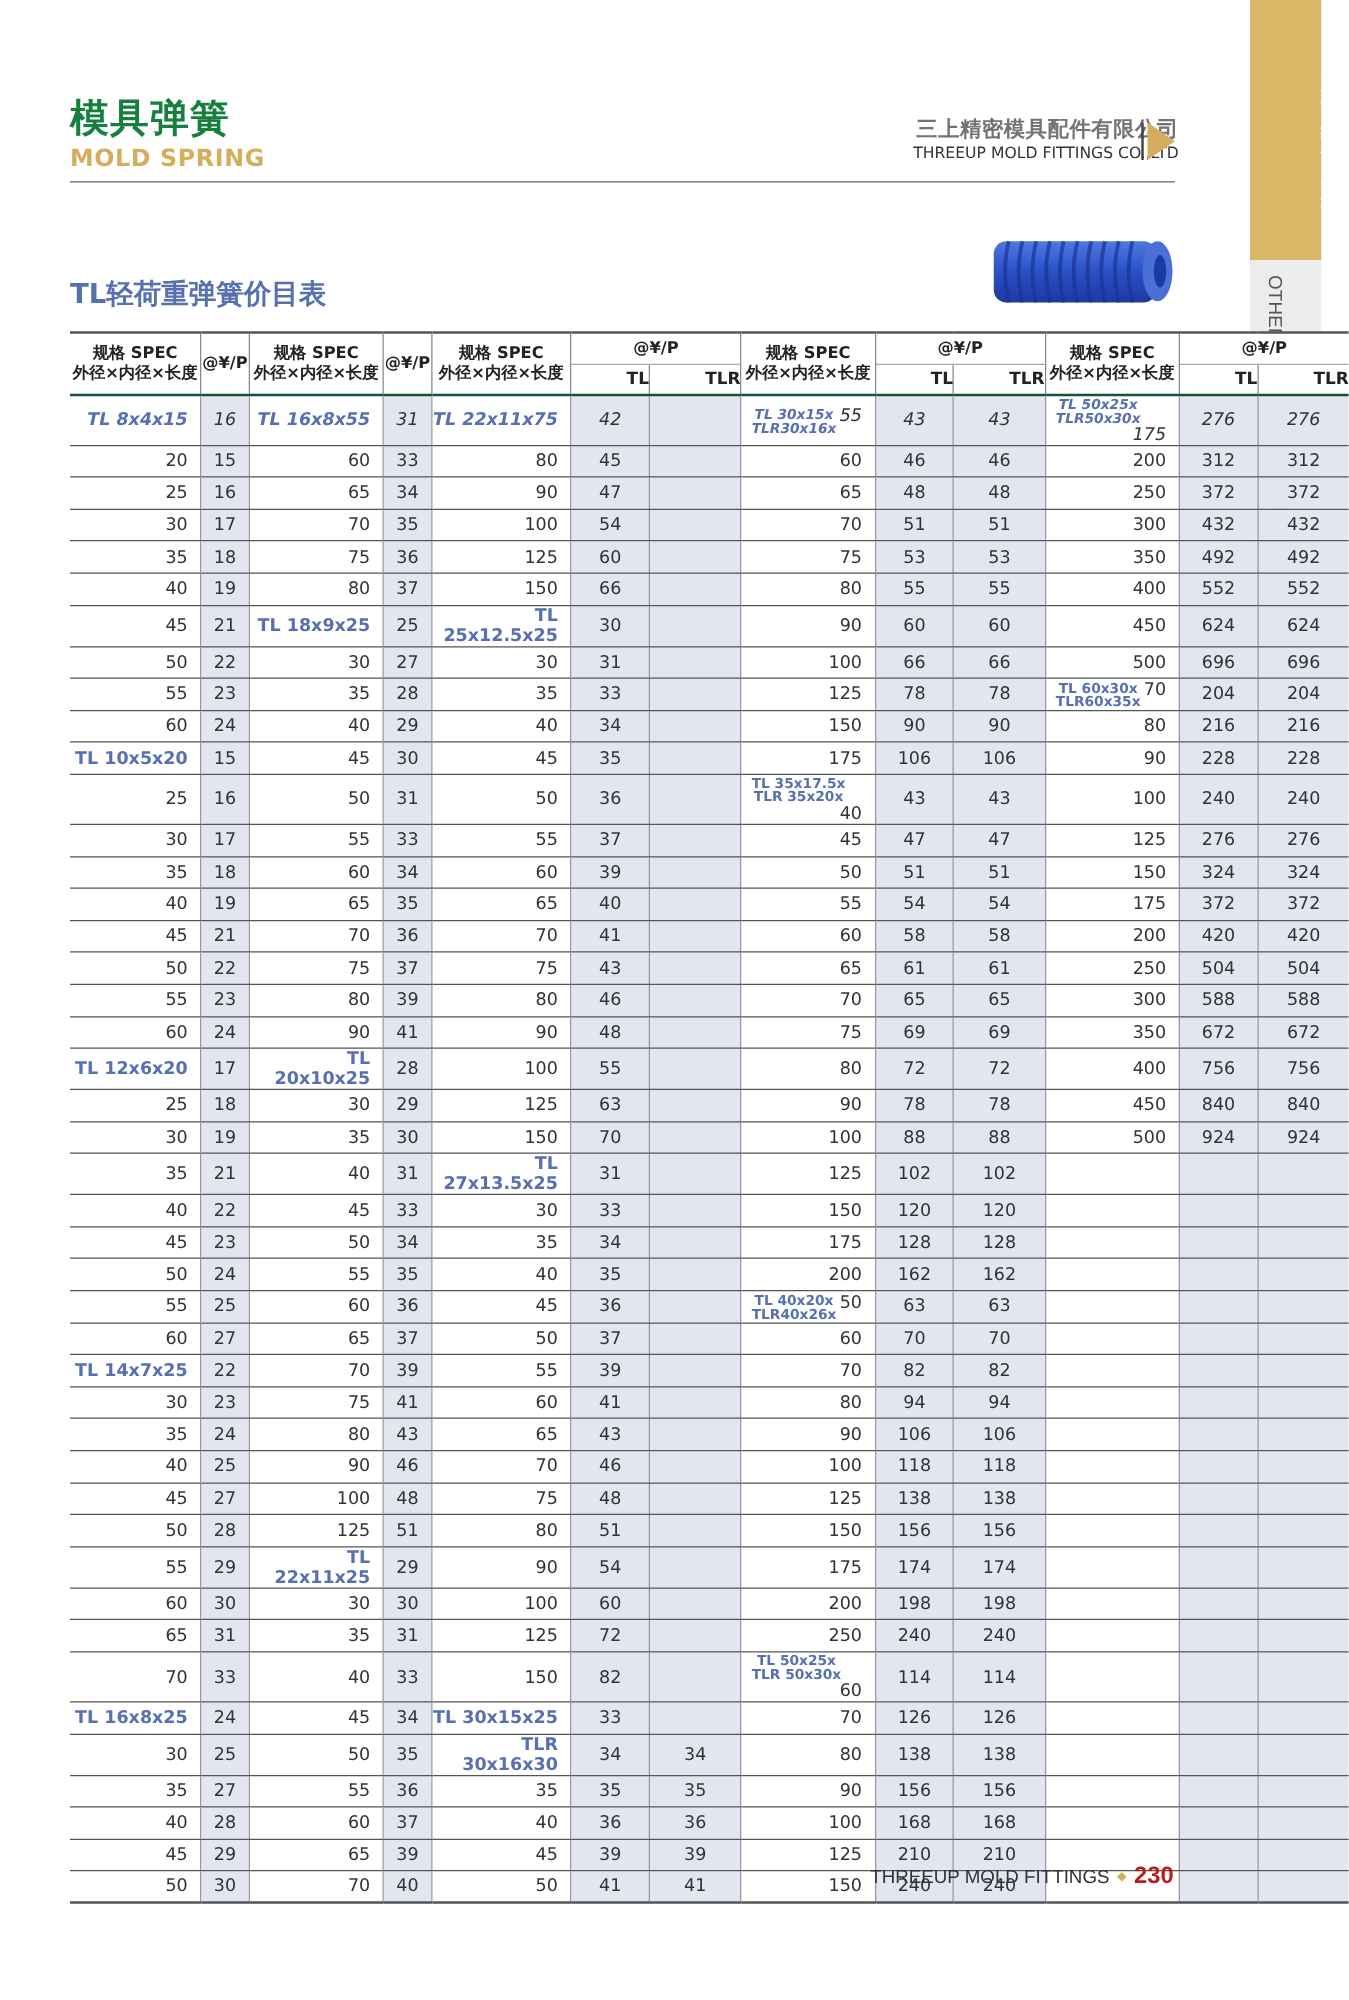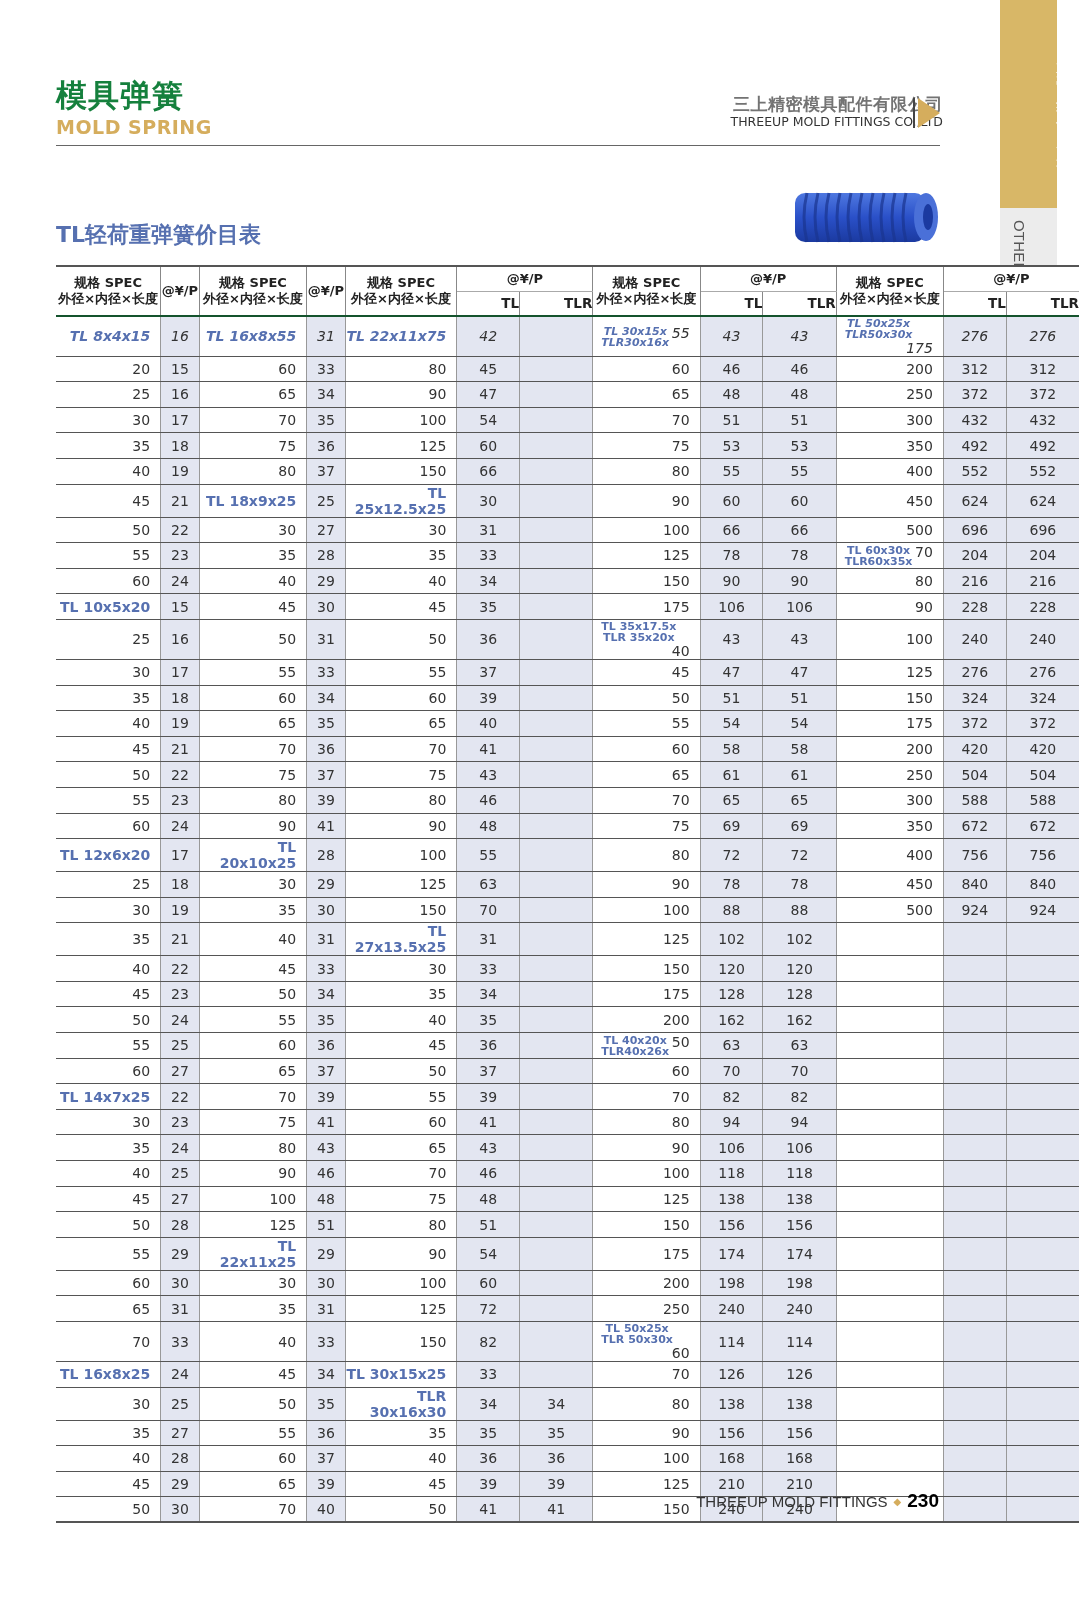--- a/index.html
+++ b/index.html
@@ -44,21 +44,21 @@
   table.price th.edge-l { border-left: none; }
   table.price th.edge-r { border-right: none; }
   table.price td.edge-r { border-right: none; }
 
   .col-spec1 { width: 115px; } .col-p { width: 39px; }
   .col-spec2 { width: 115px; } .col-spec3 { width: 115px; }
   .col-tl { width: 39px; } .col-tlr { width: 38px; }
 
   .footer { position: absolute; right: 140px; top: 1490px; font-size: 15px; color: #333; font-family: "Liberation Sans", sans-serif; }
   .footer .dot { color: #d5ad5d; font-size: 10px; margin: 0 6px; position: relative; top: -2px; }
-  .footer .page { font-size: 19px; font-weight: bold; color: #000000; }
+  .footer .page { font-size: 19px; font-weight: bold; color: #b91c1c; }
 </style>
 </head>
 <body>
 
 <div class="header-left">
   <div class="title-cn">模具弹簧</div>
   <div class="title-en">MOLD SPRING</div>
 </div>
 
 <div class="header-right">

